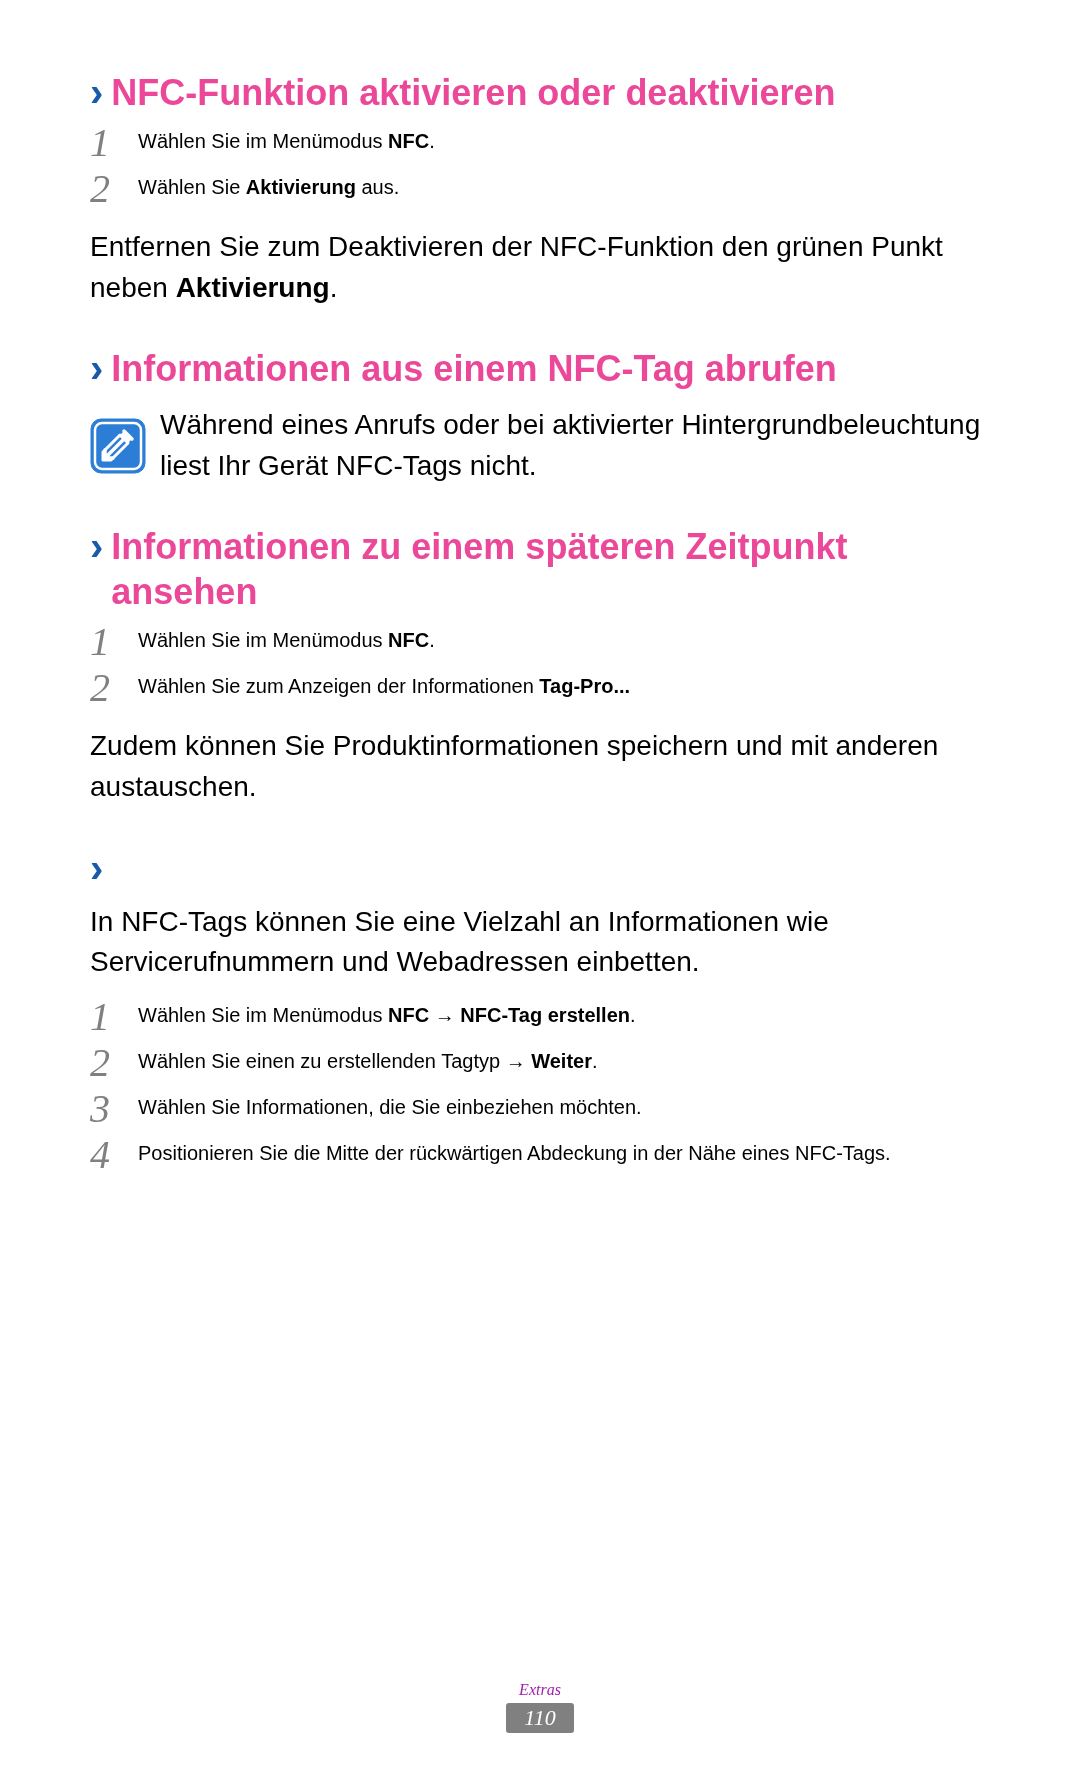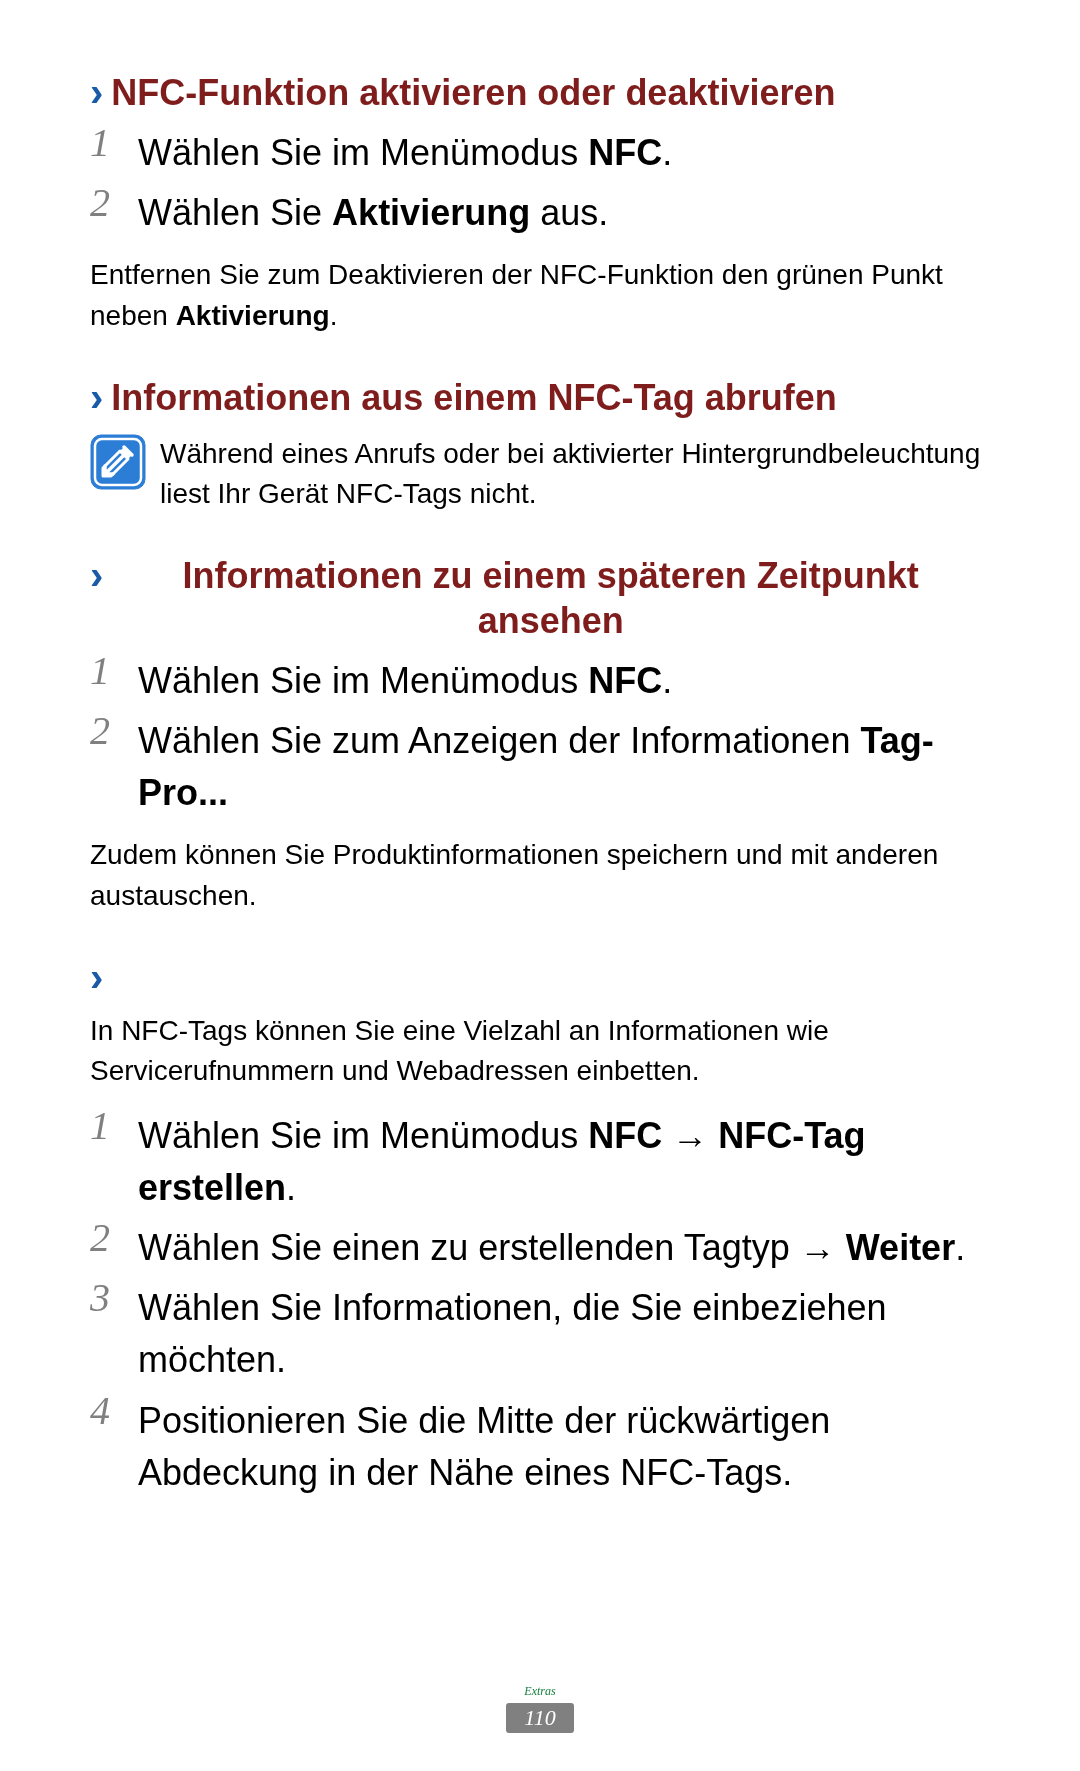--- a/index.html
+++ b/index.html
@@ -31,56 +31,55 @@
       font-size: 40px;
       font-weight: 900;
       margin-right: 8px;
       line-height: 1.1;
       flex-shrink: 0;
     }
     .heading-text {
       font-size: 36px;
       font-weight: 700;
       line-height: 1.25;
-      color: #7f1d1d;
-      text-align: center;
+      color: #ec4899;
     }
     .step {
       display: flex;
       align-items: flex-start;
       margin-bottom: 2px;
       margin-top: 2px;
     }
     .step-num {
       font-family: Georgia, "Times New Roman", serif;
       font-style: italic;
       font-size: 40px;
       color: #808080;
       width: 48px;
       flex-shrink: 0;
       line-height: 1.1;
       text-align: left;
     }
     .step-text {
-      font-size: 36px;
+      font-size: 20px;
       line-height: 1.45;
       padding-top: 6px;
       flex: 1;
     }
     .para {
       font-size: 28px;
       line-height: 1.45;
       margin-top: 16px;
     }
     .bold {
       font-weight: 700;
     }
     .note-box {
       display: flex;
-      align-items: flex-start;
+      align-items: center;
       margin-top: 14px;
       margin-bottom: 10px;
     }
     .note-icon {
       width: 56px;
       height: 56px;
       flex-shrink: 0;
       margin-right: 14px;
     }
     .note-icon svg {
@@ -98,22 +97,22 @@
     .footer {
       position: absolute;
       bottom: 38px;
       left: 0;
       right: 0;
       text-align: center;
     }
     .footer-category {
       font-family: Georgia, "Times New Roman", serif;
       font-style: italic;
-      font-size: 12px;
-      color: #15803d;
+      font-size: 16px;
+      color: #a21caf;
       margin-bottom: 4px;
     }
     .footer-page {
       display: inline-block;
       background: #808080;
       color: #fff;
       font-size: 22px;
       font-style: italic;
       font-family: Georgia, "Times New Roman", serif;
       padding: 2px 18px;

